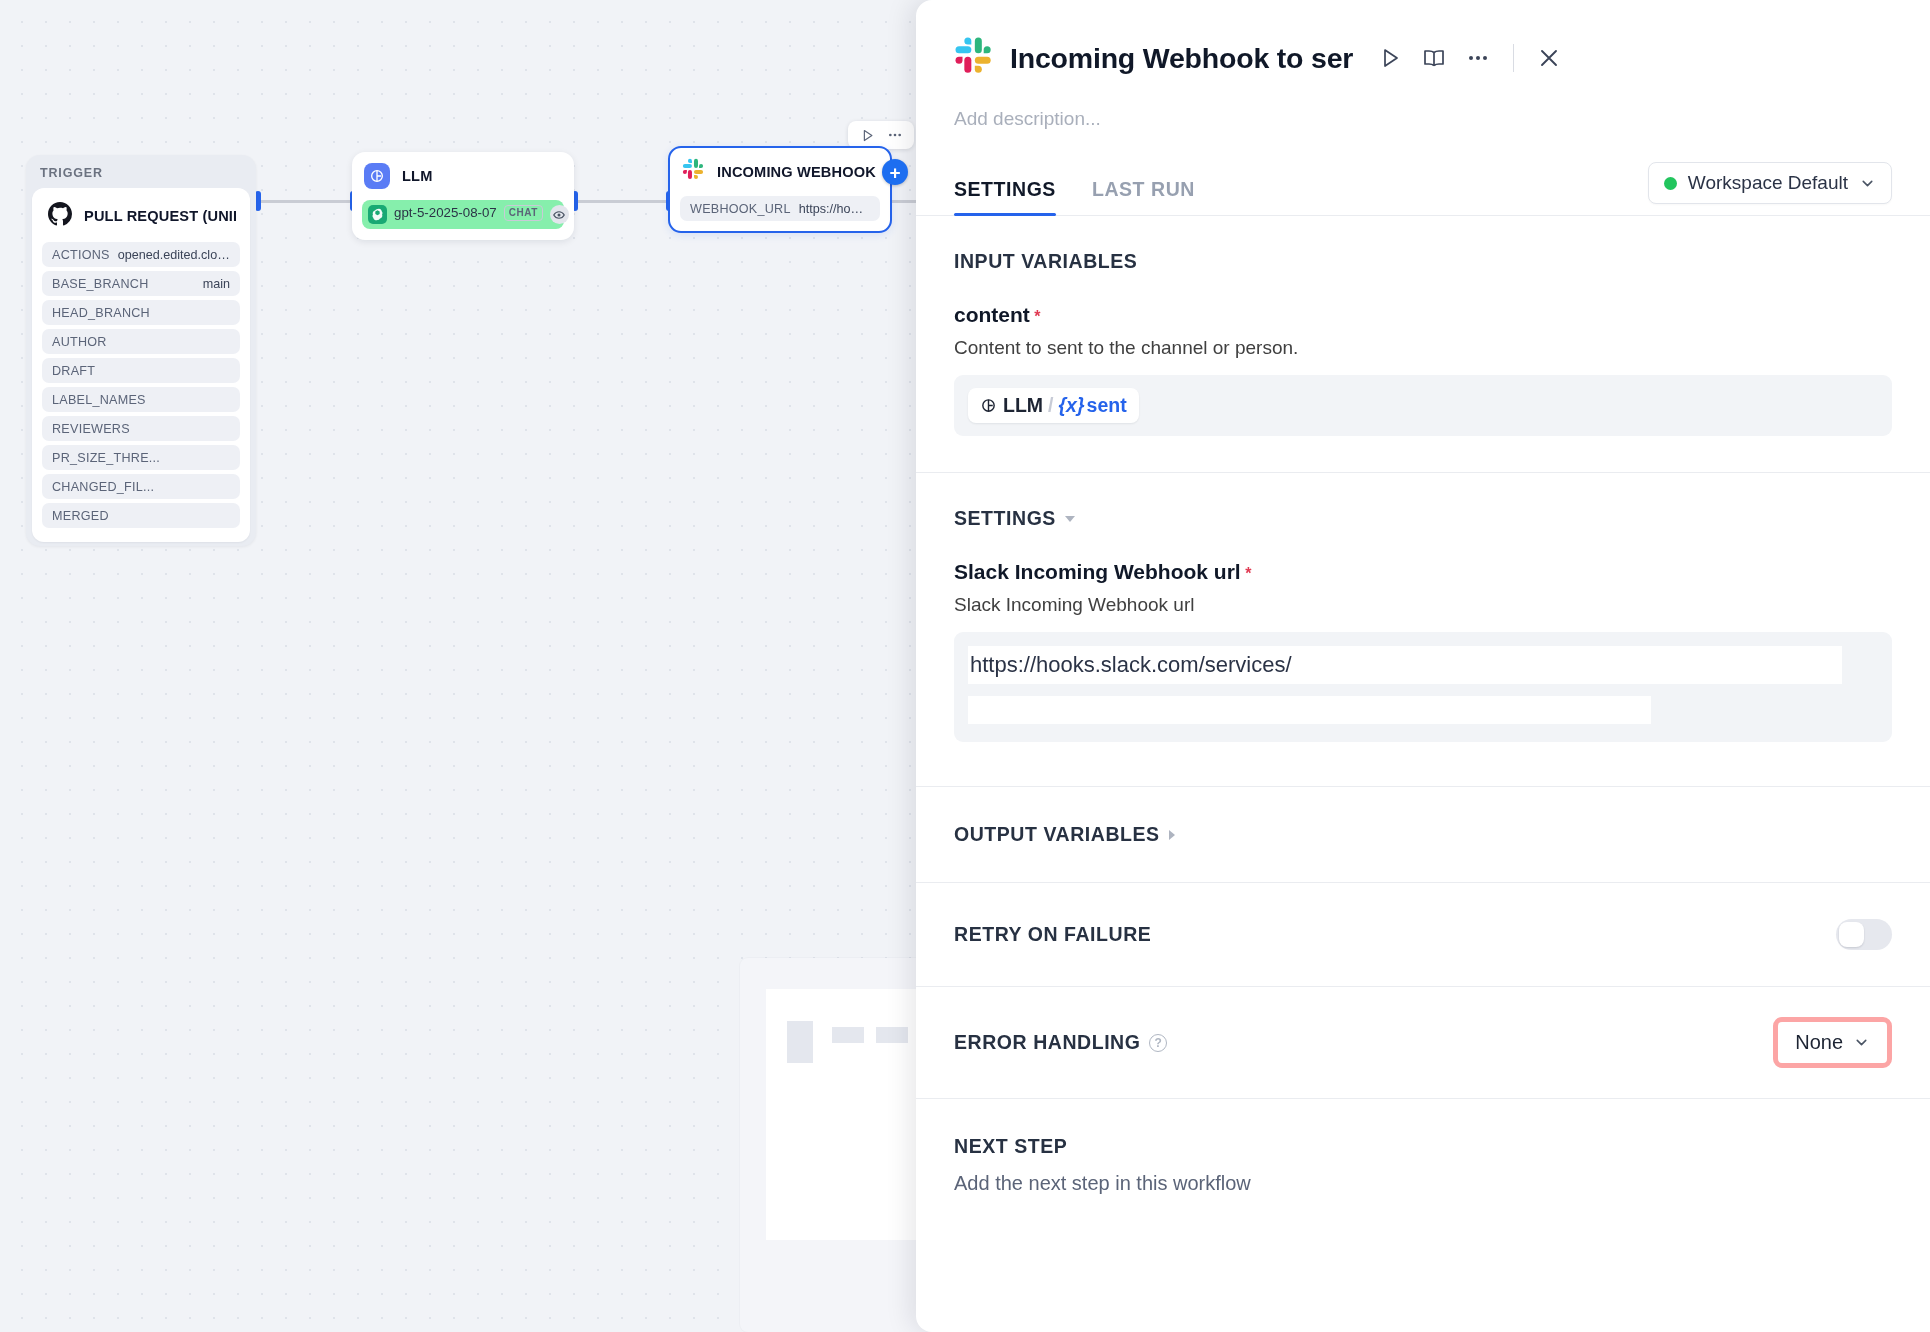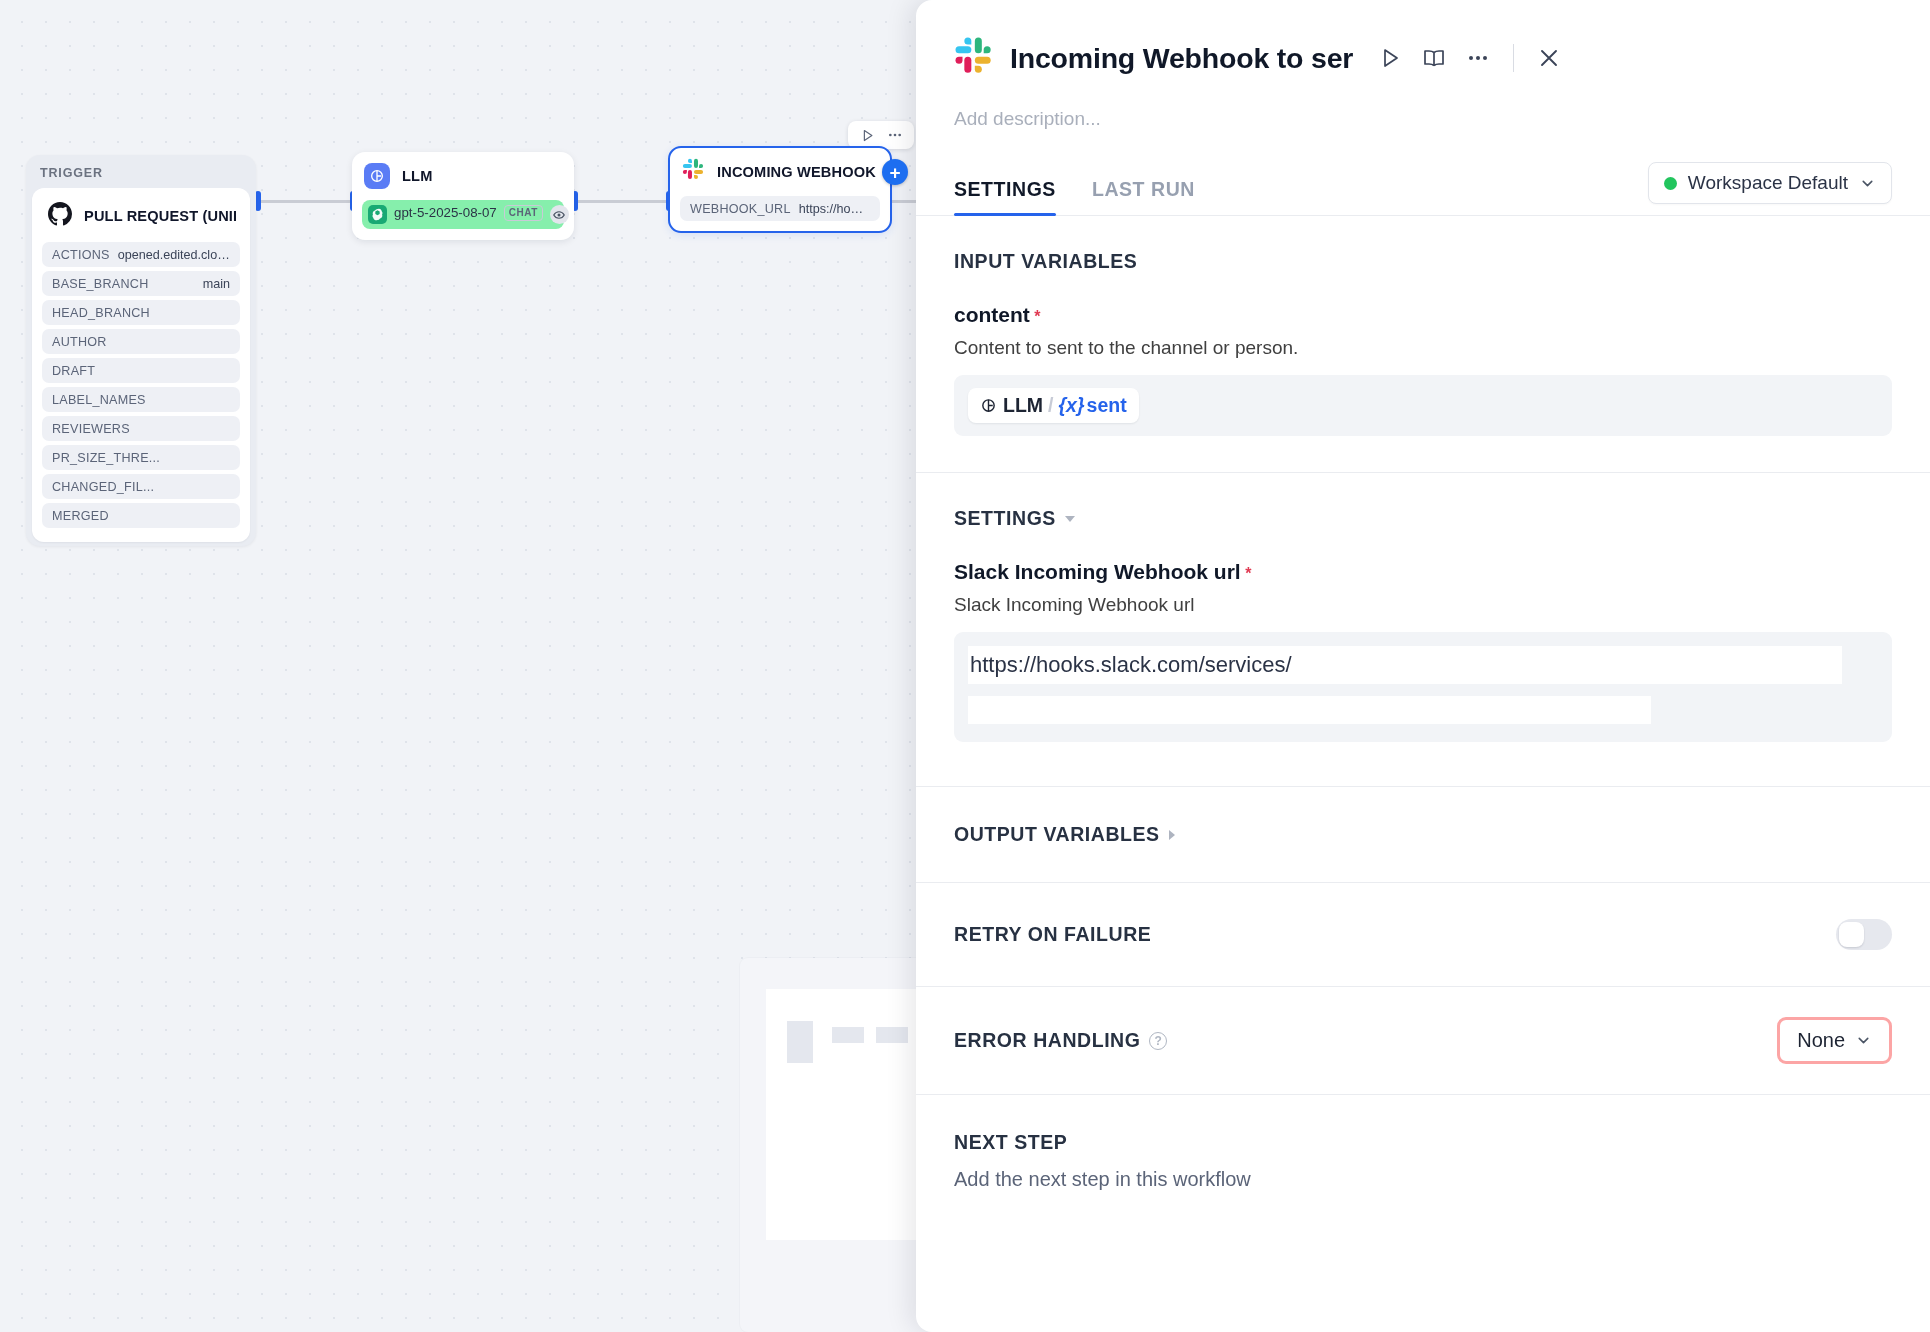--- a/index.html
+++ b/index.html
@@ -410,21 +410,21 @@
   #retry-toggle .knob {
     position: absolute;
     left: 3px; top: 3px;
     width: 25px; height: 25px;
     border-radius: 8px;
     background: #fff;
     box-shadow: 0 1px 2px rgba(16,24,40,.14);
   }
   #error-select {
     display: flex; align-items: center; gap: 10px;
-    border: 3px solid #fca5a5;
+    border: 5px solid #fca5a5;
     border-radius: 9px;
     padding: 9px 17px;
     cursor: pointer;
     background: #fff;
   }
   #error-select-value {
     font-size: 20px;
     color: #1d2433;
   }
   .help-icon {

